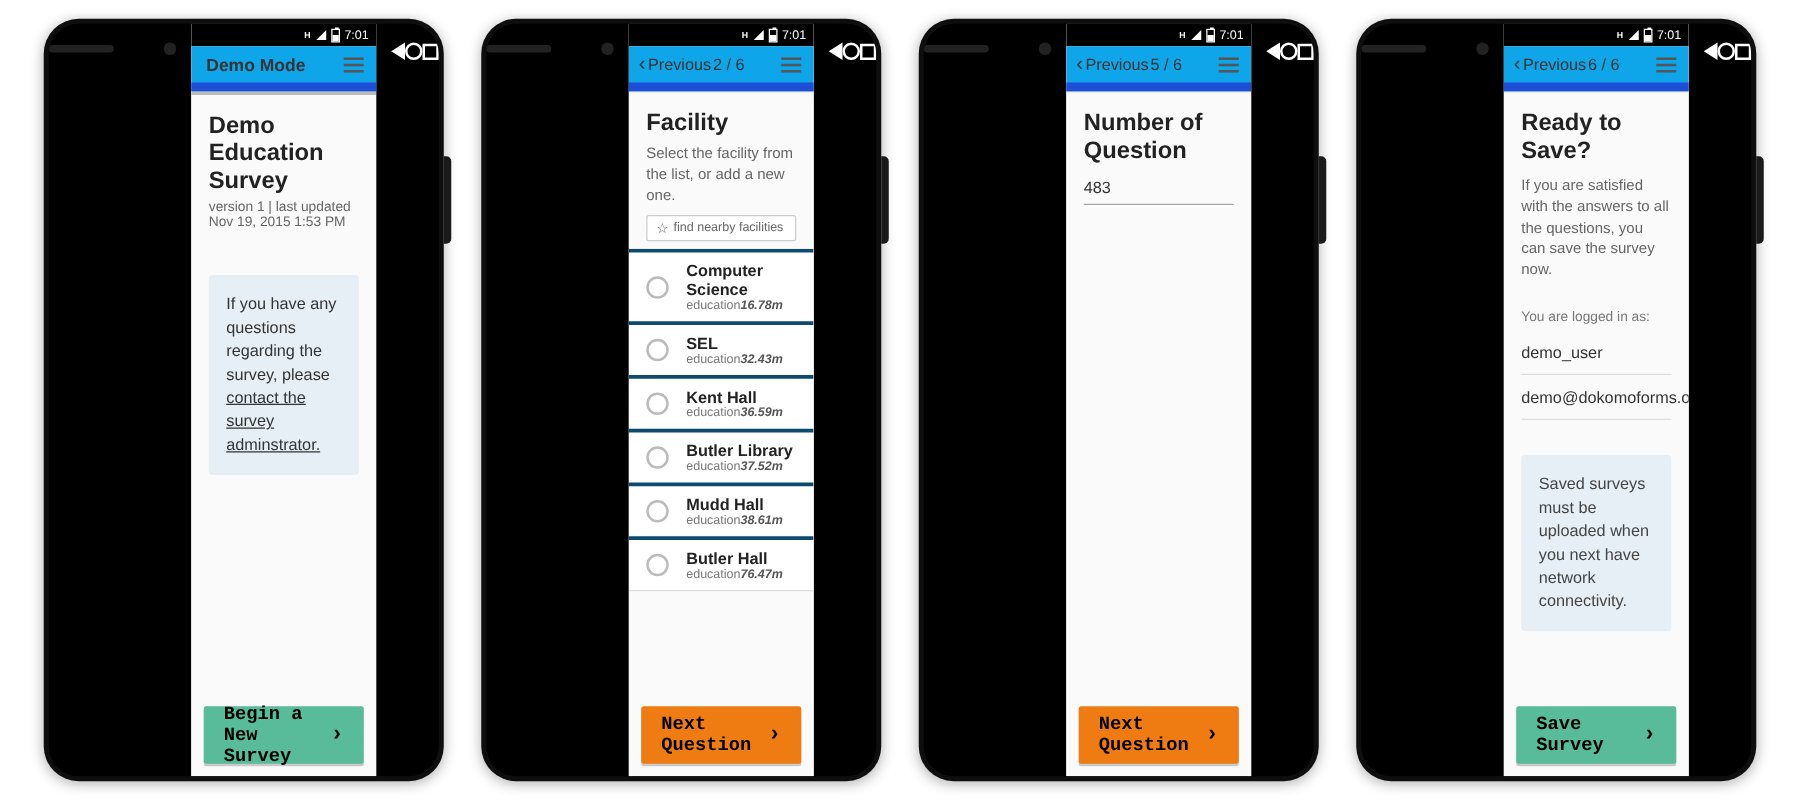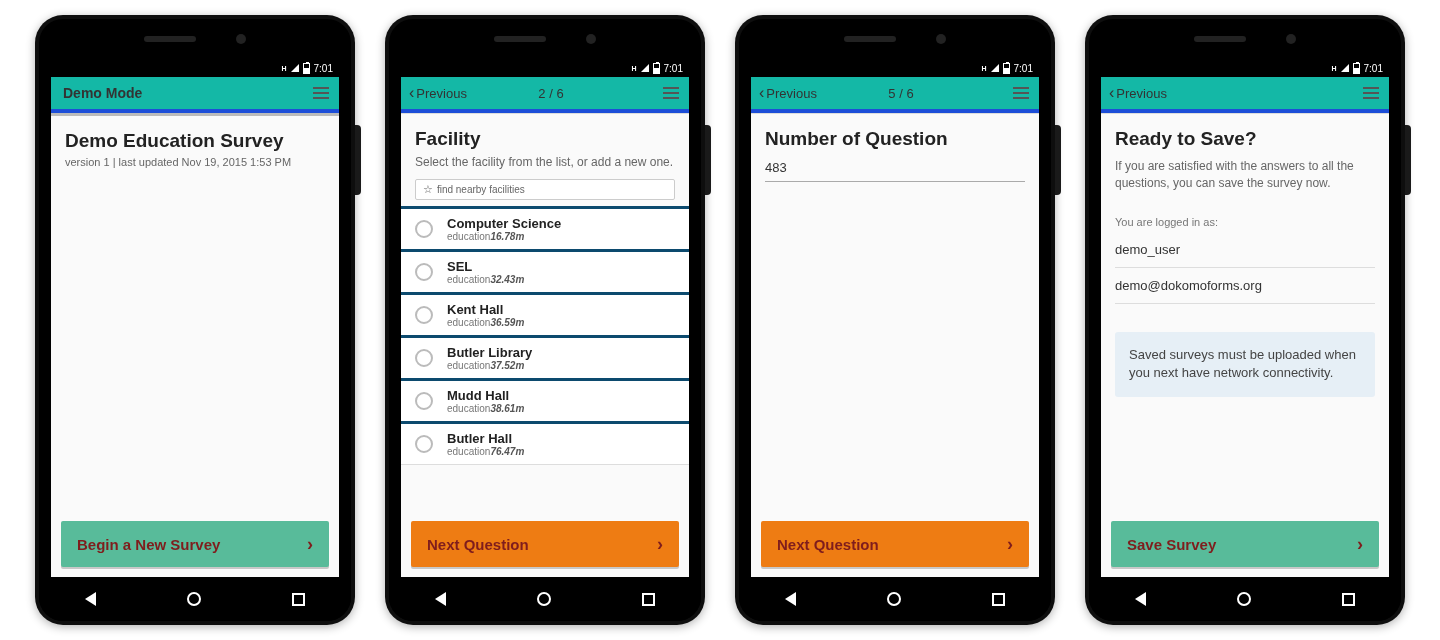--- a/index.html
+++ b/index.html
@@ -27,21 +27,21 @@
     position:absolute;
     right:-6px; top:110px;
     width:6px; height:70px;
     background:#1a1a1a;
     border-radius:0 4px 4px 0;
   }
   .phone-inner {
     background:#000;
     border-radius:24px;
     width:100%; height:100%;
-    display:flex; flex-direction:column;
+    display:flex; flex-direction:row;
     overflow:hidden;
   }
   .earpiece {
     height:40px;
     display:flex; align-items:center; justify-content:center;
     gap:40px;
   }
   .speaker {
     width:52px; height:6px; background:#222; border-radius:4px;
   }
@@ -72,26 +72,26 @@
     border-bottom:8px solid #fff;
   }
   .sb-batt {
     width:7px;height:11px;border:1px solid #fff;position:relative;
   }
   .sb-batt::before{content:"";position:absolute;top:-2px;left:2px;width:3px;height:2px;background:#fff;}
   .sb-batt::after{content:"";position:absolute;bottom:0;left:0;right:0;height:5px;background:#fff;}
   .sb-h { font-size:7px; font-weight:bold; }
   .topbar {
     height:36px;
-    border-bottom:4px solid #1d4ed8;
+    border-bottom:7px solid #1d4ed8;
     display:flex;
     align-items:center;
     font-size:13px;
     color:#333;
-    background:#14b8a6;
+    background:#0ea5e9;
     position:relative;
   }
   .topbar .left {
     display:flex; align-items:center; gap:2px;
     padding-left:8px;
     font-weight:500;
     cursor:pointer;
   }
   .topbar .left .chev {
     font-size:16px;
@@ -143,26 +143,27 @@
     line-height:1.45;
     margin:28px 0 0;
   }
   .big-btn {
     margin:10px;
     height:46px;
     border-radius:2px;
     display:flex;
     align-items:center;
     padding:0 16px;
-    color:#7f1d1d;
+    color:#000000;
     font-size:15px;
     font-weight:700;
     cursor:pointer;
     box-shadow:0 2px 0 rgba(0,0,0,0.2);
     position:relative;
+    font-family:Liberation Mono, monospace;
   }
   .big-btn .arrow {
     margin-left:auto;
     font-size:18px;
     font-weight:700;
   }
   .btn-green { background:#58bb9a; }
   .btn-orange { background:#ee7c13; }
   .navbar {
     height:44px;
@@ -245,20 +246,23 @@
       <div class="menu">
             <span></span>
             <span></span>
             <span></span>
           </div>
     </div>
     <div class="content">
       <div class="pad">
         <h2 class="title">Demo Education Survey</h2>
         <div class="sub">version 1 | last updated Nov 19, 2015 1:53 PM</div>
+        <div class="info-box">
+          <span>If you have any questions regarding the survey, please </span><a href="#">contact the survey adminstrator.</a>
+        </div>
       </div>
       <div class="spacer"></div>
       <div class="big-btn btn-green">
         <span>Begin a New Survey</span>
         <span class="arrow">›</span>
       </div>
     </div>
   </div>
   <div class="navbar">
     <div class="nav-tri"></div>
@@ -434,20 +438,21 @@
           <span class="sb-h">H</span>
           <span class="sb-icon sb-tri"></span>
           <span class="sb-icon sb-batt"></span>
           <span>7:01</span>
         </div>
     <div class="topbar">
       <div class="left">
         <span class="chev">‹</span>
             <span>Previous</span>
       </div>
+      <div class="center">6 / 6</div>
       <div class="menu">
             <span></span>
             <span></span>
             <span></span>
           </div>
     </div>
     <div class="content noborder">
       <div class="pad stack">
         <h2 class="title">Ready to Save?</h2>
         <div class="desc">If you are satisfied with the answers to all the questions, you can save the survey now.</div>

